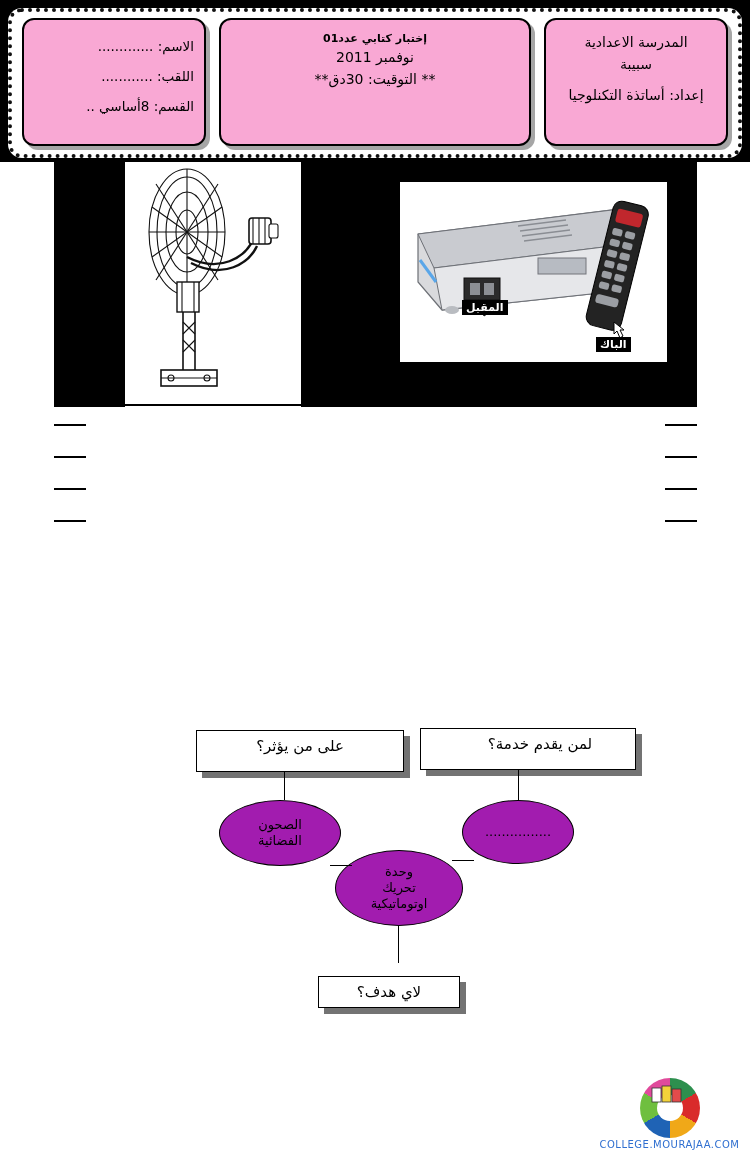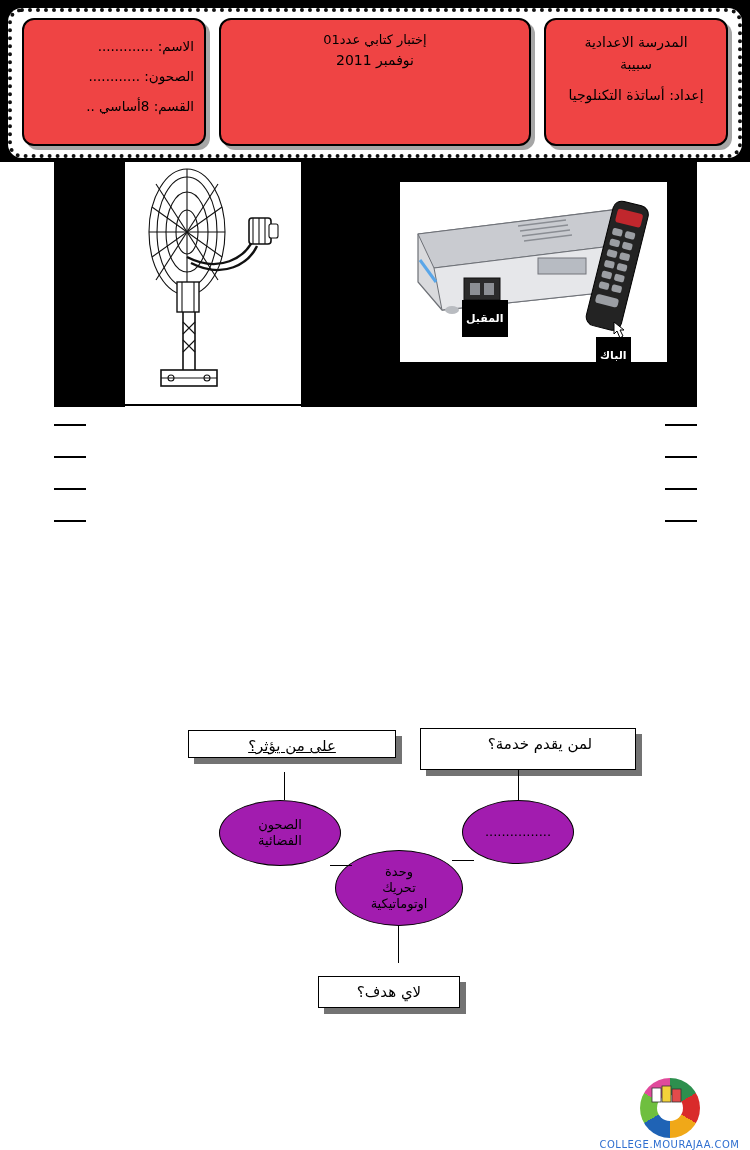--- a/index.html
+++ b/index.html
@@ -40,21 +40,21 @@
     top: 8px;
     width: 734px;
     height: 150px;
     border: 4px dotted #111;
     border-radius: 14px;
     box-sizing: border-box;
     pointer-events: none;
   }
   .hbox {
     position: absolute;
-    background: #ef4444;
+    background: #f9a8d4;
     border: 2px solid #000;
     border-radius: 12px;
     box-sizing: border-box;
     direction: rtl;
     text-align: center;
     font-size: 14px;
     line-height: 1.55;
     box-shadow: 4px 4px 0 rgba(0,0,0,0.35);
   }
   .hbox-school {
@@ -75,22 +75,22 @@
   .hbox-ident {
     left: 22px;
     top: 18px;
     width: 184px;
     height: 128px;
     padding: 16px 10px 0 10px;
     text-align: right;
     font-size: 13.5px;
   }
   .hbox-center .title-main {
-    font-size: 13px;
-    font-weight: normal;
+    font-size: 11px;
+    font-weight: bold;
   }
   .hbox-ident .line {
     margin-bottom: 9px;
     white-space: nowrap;
   }
 
   
   .sheet {
     position: absolute;
     left: 0;
@@ -134,21 +134,21 @@
     background: #ffffff;
     overflow: hidden;
   }
 
   .caption {
     position: absolute;
     background: #000;
     color: #fff;
     font-size: 11px;
     font-weight: bold;
-    padding: 12px 4px;
+    padding: 1px 4px;
     direction: rtl;
   }
 
   
   .dash {
     position: absolute;
     width: 32px;
     height: 2px;
     background: #000;
   }
@@ -235,25 +235,26 @@
 
   <div class="hbox hbox-school">
     <div>المدرسة الاعدادية</div>
     <div>سبيبة</div>
     <div style="margin-top:10px;">إعداد: أساتذة التكنلوجيا</div>
   </div>
 
   <div class="hbox hbox-center">
     <div class="title-main">إختبار كتابي عدد01</div>
     <div>نوفمبر  2011</div>
+    <div>** التوقيت: 30دق**</div>
   </div>
 
   <div class="hbox hbox-ident">
     <div class="line">الاسم: .............</div>
-    <div class="line">الصحون: ............</div>
+    <div class="line">اللقب: ............</div>
     <div class="line">القسم: 8أساسي ..</div>
   </div>
 
   <div class="sheet"></div>
 
   <div class="rule" style="left:54px; top:318px; width:643px;"></div>
 
   <div class="img-row">
 
     <div class="dish-cell">
@@ -352,21 +353,21 @@
   <div class="dash" style="left:54px; top:424px;"></div>
   <div class="dash" style="left:54px; top:456px;"></div>
   <div class="dash" style="left:54px; top:488px;"></div>
   <div class="dash" style="left:54px; top:520px;"></div>
 
   <div class="dash" style="left:665px; top:424px;"></div>
   <div class="dash" style="left:665px; top:456px;"></div>
   <div class="dash" style="left:665px; top:488px;"></div>
   <div class="dash" style="left:665px; top:520px;"></div>
 
-  <div class="dbox" style="left:188px; top:730px; width:208px; height:28px;text-decoration:underline;">على من يؤثر؟</div>
+  <div class="dbox" style="left:196px; top:730px; width:208px; height:42px;">على من يؤثر؟</div>
 
   <div class="dbox" style="left:420px; top:728px; width:216px; height:42px;padding-left:24px;">لمن يقدم خدمة؟</div>
 
   <div class="ellipse" style="left:219px; top:800px; width:122px; height:66px;">
     <div>الصحون</div>
     <div>الفضائية</div>
   </div>
 
   <div class="ellipse" style="left:462px; top:800px; width:112px; height:64px;">................</div>
 

